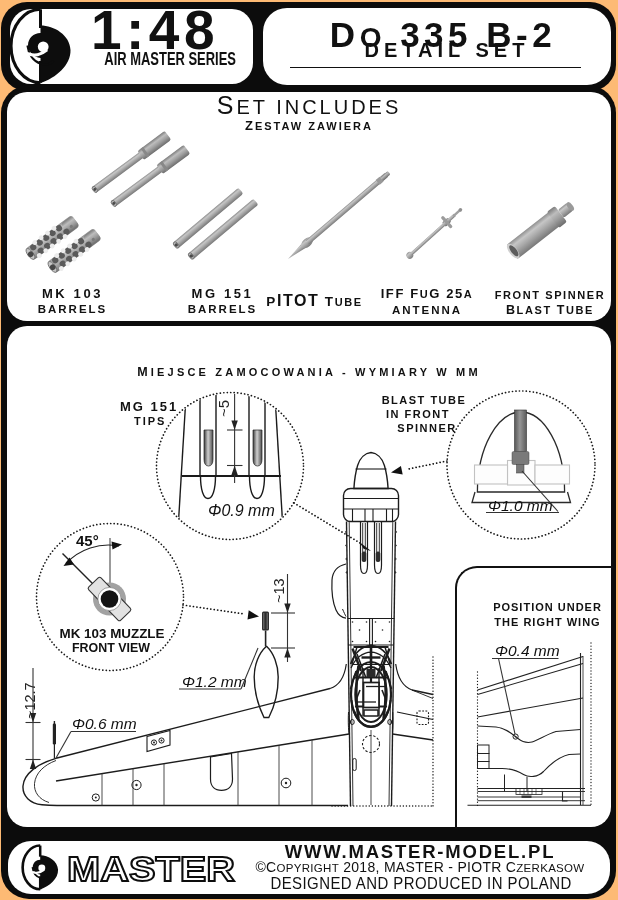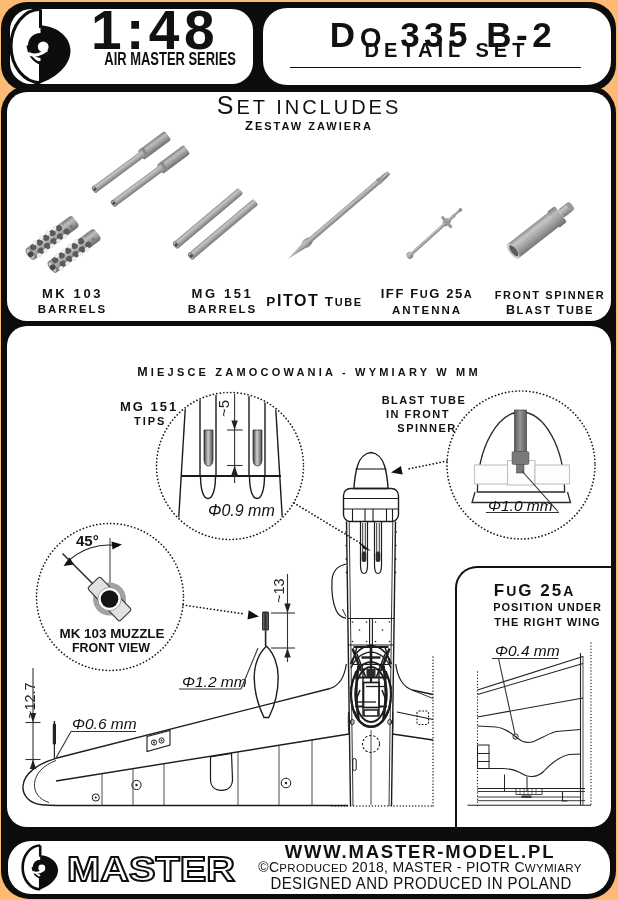--- a/index.html
+++ b/index.html
@@ -163,21 +163,20 @@
   </svg>
   <div class="abs ctr" style="left:20px;top:286px;width:105px;font-weight:bold;font-size:13px;letter-spacing:2.6px;line-height:15px">MK 103<br><span style="font-size:11.5px;letter-spacing:2px">BARRELS</span></div>
   <div class="abs ctr" style="left:170px;top:286px;width:105px;font-weight:bold;font-size:13px;letter-spacing:2.6px;line-height:15px">MG 151<br><span style="font-size:11.5px;letter-spacing:2px">BARRELS</span></div>
   <div class="abs ctr" style="left:262px;top:292px;width:105px;font-weight:bold;font-size:13.5px;letter-spacing:1.6px">P<span style="font-size:16px">ITOT</span> T<span style="font-size:11px">UBE</span></div>
   <div class="abs ctr" style="left:372px;top:286px;width:110px;font-weight:bold;font-size:13px;letter-spacing:1.6px;line-height:15px">IFF F<span style="font-size:11px">U</span>G 25<span style="font-size:11px">A</span><br><span style="font-size:11.5px;letter-spacing:2px">ANTENNA</span></div>
   <div class="abs ctr" style="left:490px;top:288px;width:120px;font-weight:bold;font-size:12.5px;letter-spacing:1.6px;line-height:15px"><span style="font-size:11px">FRONT SPINNER</span><br>B<span style="font-size:11px">LAST</span> T<span style="font-size:11px">UBE</span></div>
 
   <div class="abs ctr" style="left:0;top:365px;width:618px;box-sizing:border-box;font-weight:bold;font-size:11px;letter-spacing:3.2px"><span style="font-size:12.5px">M</span>IEJSCE ZAMOCOWANIA - WYMIARY W MM</div>
 
   <div class="abs" style="left:455px;top:566px;width:156px;height:261px;border-left:2.5px solid #111;border-top:2.5px solid #111;border-radius:22px 0 0 0"></div>
-  <div class="abs ctr" style="left:458px;top:580.5px;width:153px;font-weight:bold;font-size:17px;letter-spacing:2px">F<span style="font-size:14px">U</span>G 25<span style="font-size:14px">A</span></div>
   <div class="abs ctr" style="left:458px;top:600px;width:179px;font-weight:bold;font-size:11px;letter-spacing:1px;line-height:14.5px">POSITION UNDER<br>THE RIGHT WING</div>
 
   <svg class="abs" style="left:0;top:0" width="618" height="900" viewBox="0 0 618 900" font-family="Liberation Sans">
     <defs>
       <linearGradient id="tipg" x1="0" y1="0" x2="1" y2="0">
         <stop offset="0" stop-color="#3c3c3c"></stop>
           <stop offset="0.45" stop-color="#cfcfcf"></stop>
           <stop offset="1" stop-color="#4a4a4a"></stop>
       </linearGradient>
       <linearGradient id="tubeg" x1="0" y1="0" x2="1" y2="0">
@@ -495,15 +494,15 @@
     </g>
     <path d="M40.5,20.5 C54,20.5 70,30 70.5,45 C71,60 56,73 40.5,78 L40.5,53 C33.5,52 28,46.5 28,40 C28,33.5 33.5,28 40.5,28 Z" fill="#0d0d0d"></path>
     <path d="M27.5,40.5 C28.5,49 33,56.5 41,58.8 C46,60.2 50.5,59 53.5,56" stroke="#0d0d0d" stroke-width="3" fill="none"></path>
     <path d="M47,44.8 C41,49.8 34,51.2 29,49 C26.5,47.9 24.6,53.8 23.8,58.5" stroke="#fff" stroke-width="3.8" fill="none"></path>
     <circle cx="43.2" cy="41.8" r="5.8" fill="#fff"></circle>
   </svg>
   <svg class="abs" style="left:64px;top:845px" width="176" height="46" viewBox="0 0 176 46">
     <text x="3" y="36" font-family="Liberation Sans" font-weight="bold" font-size="35" fill="#fff" stroke="#0d0d0d" stroke-width="1.9" textLength="168" lengthAdjust="spacingAndGlyphs">MASTER</text>
   </svg>
   <div class="abs ctr" style="left:250px;top:841px;width:340px;font-weight:bold;font-size:18.5px;letter-spacing:1.8px">WWW.MASTER-MODEL.PL</div>
-  <div class="abs ctr" style="left:250px;top:859px;width:340px;font-size:14px;letter-spacing:0.3px">©C<span style="font-size:11.5px">PRODUCED</span> 2018, MASTER - P<span style="font-size:14px">IOTR</span> C<span style="font-size:11.5px">WYMIARY</span></div>
+  <div class="abs ctr" style="left:250px;top:859px;width:340px;font-size:14px;letter-spacing:0.3px">©C<span style="font-size:11.5px">OPYRIGHT</span> 2018, MASTER - P<span style="font-size:14px">IOTR</span> C<span style="font-size:11.5px">ZERKASOW</span></div>
   <div class="abs ctr" style="left:250px;top:874px;width:340px;font-size:17px;letter-spacing:0.5px;transform:scaleX(0.88)">DESIGNED AND PRODUCED IN POLAND</div>
 </div>
 
 </body></html>

